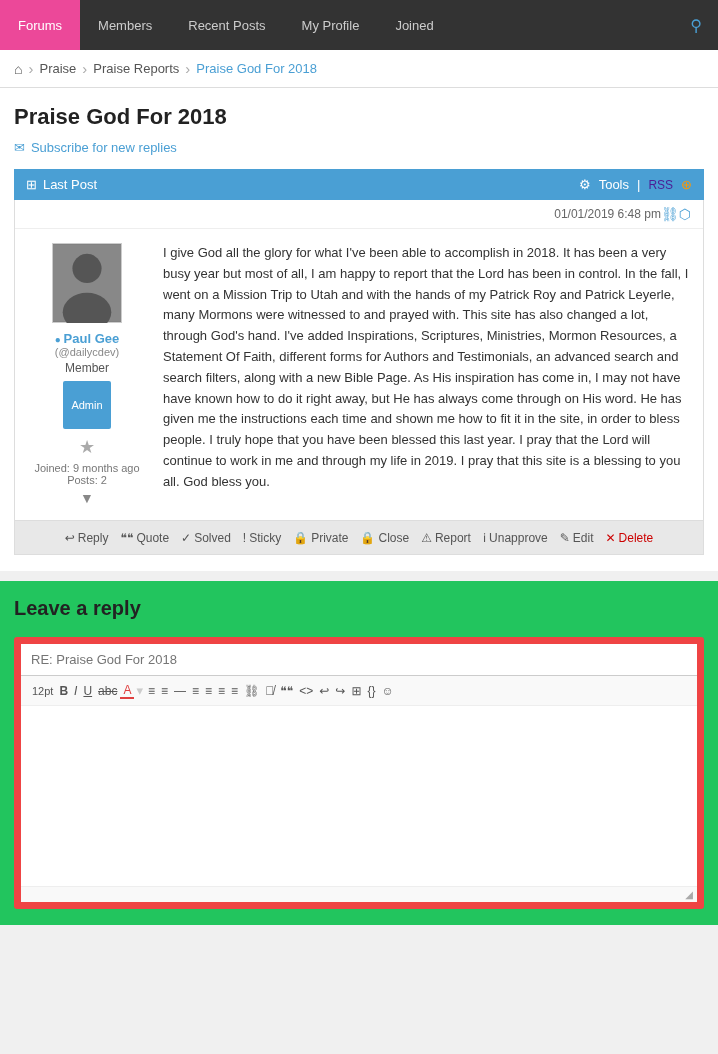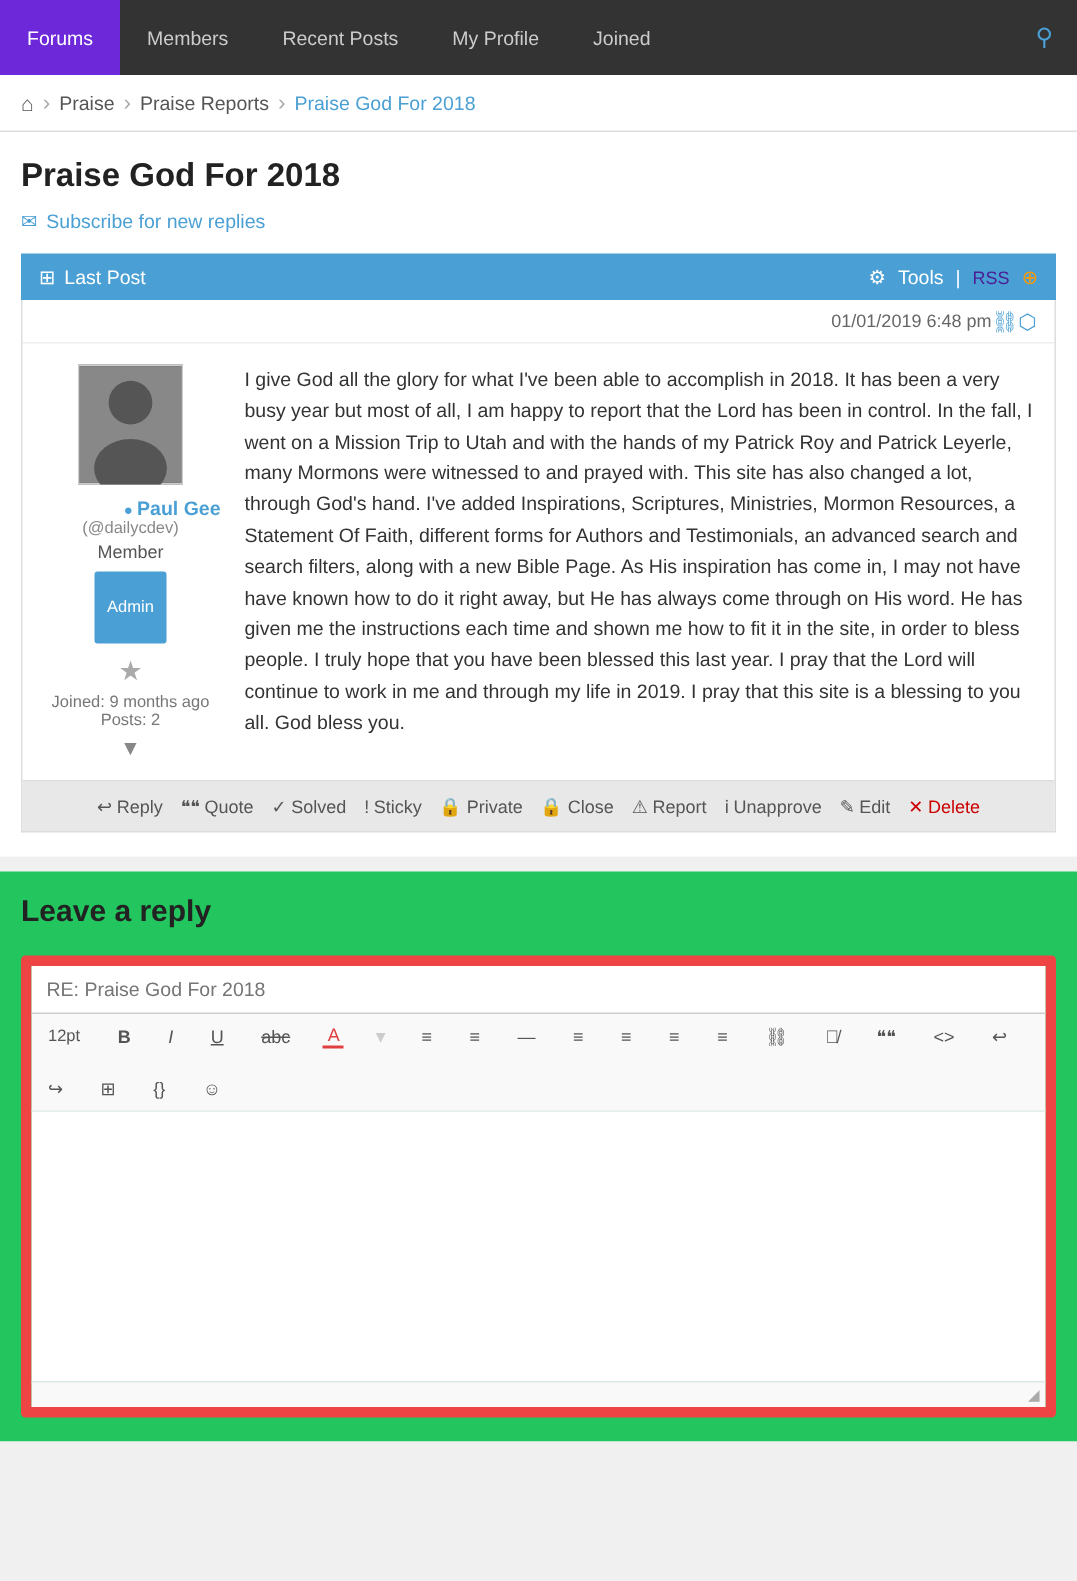--- a/index.html
+++ b/index.html
@@ -1,21 +1,21 @@
 <!DOCTYPE html>
 <html><head>
   <meta charset="utf-8">
   <style>
     * { box-sizing: border-box; margin: 0; padding: 0; }
     body { font-family: Arial, sans-serif; font-size: 13px; background: #f0f0f0; color: #333; }
 
     
     .nav-bar { background: #333; display: flex; align-items: stretch; }
     .nav-item { color: #ccc; padding: 0 18px; display: flex; align-items: center; font-size: 13px; cursor: pointer; text-decoration: none; height: 50px; }
-    .nav-item.active { background: #6d28d9; color: #fff; }
+    .nav-item.active { background: #ec4899; color: #fff; }
     .nav-search { margin-left: auto; padding: 0 16px; display: flex; align-items: center; color: #4a9fd4; cursor: pointer; font-size: 16px; }
 
     
     .breadcrumb { background: #fff; padding: 10px 14px; border-bottom: 1px solid #ddd; display: flex; align-items: center; gap: 6px; font-size: 13px; }
     .breadcrumb a, .breadcrumb span { color: #555; text-decoration: none; }
     .breadcrumb .sep { color: #aaa; font-size: 15px; }
     .breadcrumb .current { color: #4a9fd4; }
     .home-icon { color: #555; font-size: 14px; }
 
     
@@ -52,33 +52,33 @@
     
     .action-bar { background: #e8e8e8; border-top: 1px solid #ddd; padding: 8px 12px; display: flex; flex-wrap: wrap; gap: 12px; align-items: center; justify-content: center; }
     .action-item { color: #555; font-size: 12px; cursor: pointer; display: flex; align-items: center; gap: 3px; }
 
     
     .reply-section { background: #22c55e; padding: 16px 14px; margin-top: 10px; }
     .reply-title { font-size: 20px; font-weight: bold; color: #222; margin-bottom: 14px; }
 
     .editor-container { border: 7px solid #ef4444; border-radius: 3px; margin-top: 17px; }
     .editor-subject { width: 100%; padding: 8px 10px; border: none; border-bottom: 1px solid #ccc; font-size: 13px; outline: none; color: #888; }
-    .editor-toolbar { padding: 6px 8px; border-bottom: 1px solid #eee; display: flex; align-items: center; gap: 19px; flex-wrap: wrap; background: #f9f9f9; }
+    .editor-toolbar { padding: 6px 8px; border-bottom: 1px solid #eee; display: flex; align-items: center; gap: 0; flex-wrap: wrap; background: #f9f9f9; }
     .toolbar-item { color: #555; font-size: 12px; cursor: pointer; padding: 1px 3px; }
     .toolbar-bold { font-weight: bold; }
     .toolbar-italic { font-style: italic; }
     .toolbar-underline { text-decoration: underline; }
     .toolbar-strike { text-decoration: line-through; }
     .toolbar-sep { color: #ccc; margin: 0 2px; }
     .toolbar-font-size { font-size: 11px; color: #555; }
     .toolbar-color { color: #e04040; border-bottom: 2px solid #e04040; padding-bottom: 0; }
     .editor-body { min-height: 180px; padding: 8px 10px; background: #fff; outline: none; resize: vertical; width: 100%; border: none; font-size: 13px; }
     .editor-resize-handle { text-align: right; color: #aaa; font-size: 10px; padding: 2px 4px; background: #f9f9f9; border-top: 1px solid #eee; cursor: se-resize; }
 
-    .online-dot { color: #4a9fd4; font-size: 10px; text-align: right; }
+    .online-dot { color: #4a9fd4; font-size: 10px; }
   </style>
 </head>
 <body>
 
 <nav class="nav-bar">
   <a class="nav-item active">Forums</a>
   <a class="nav-item">Members</a>
   <a class="nav-item">Recent Posts</a>
   <a class="nav-item">My Profile</a>
   <a class="nav-item">Joined</a>

